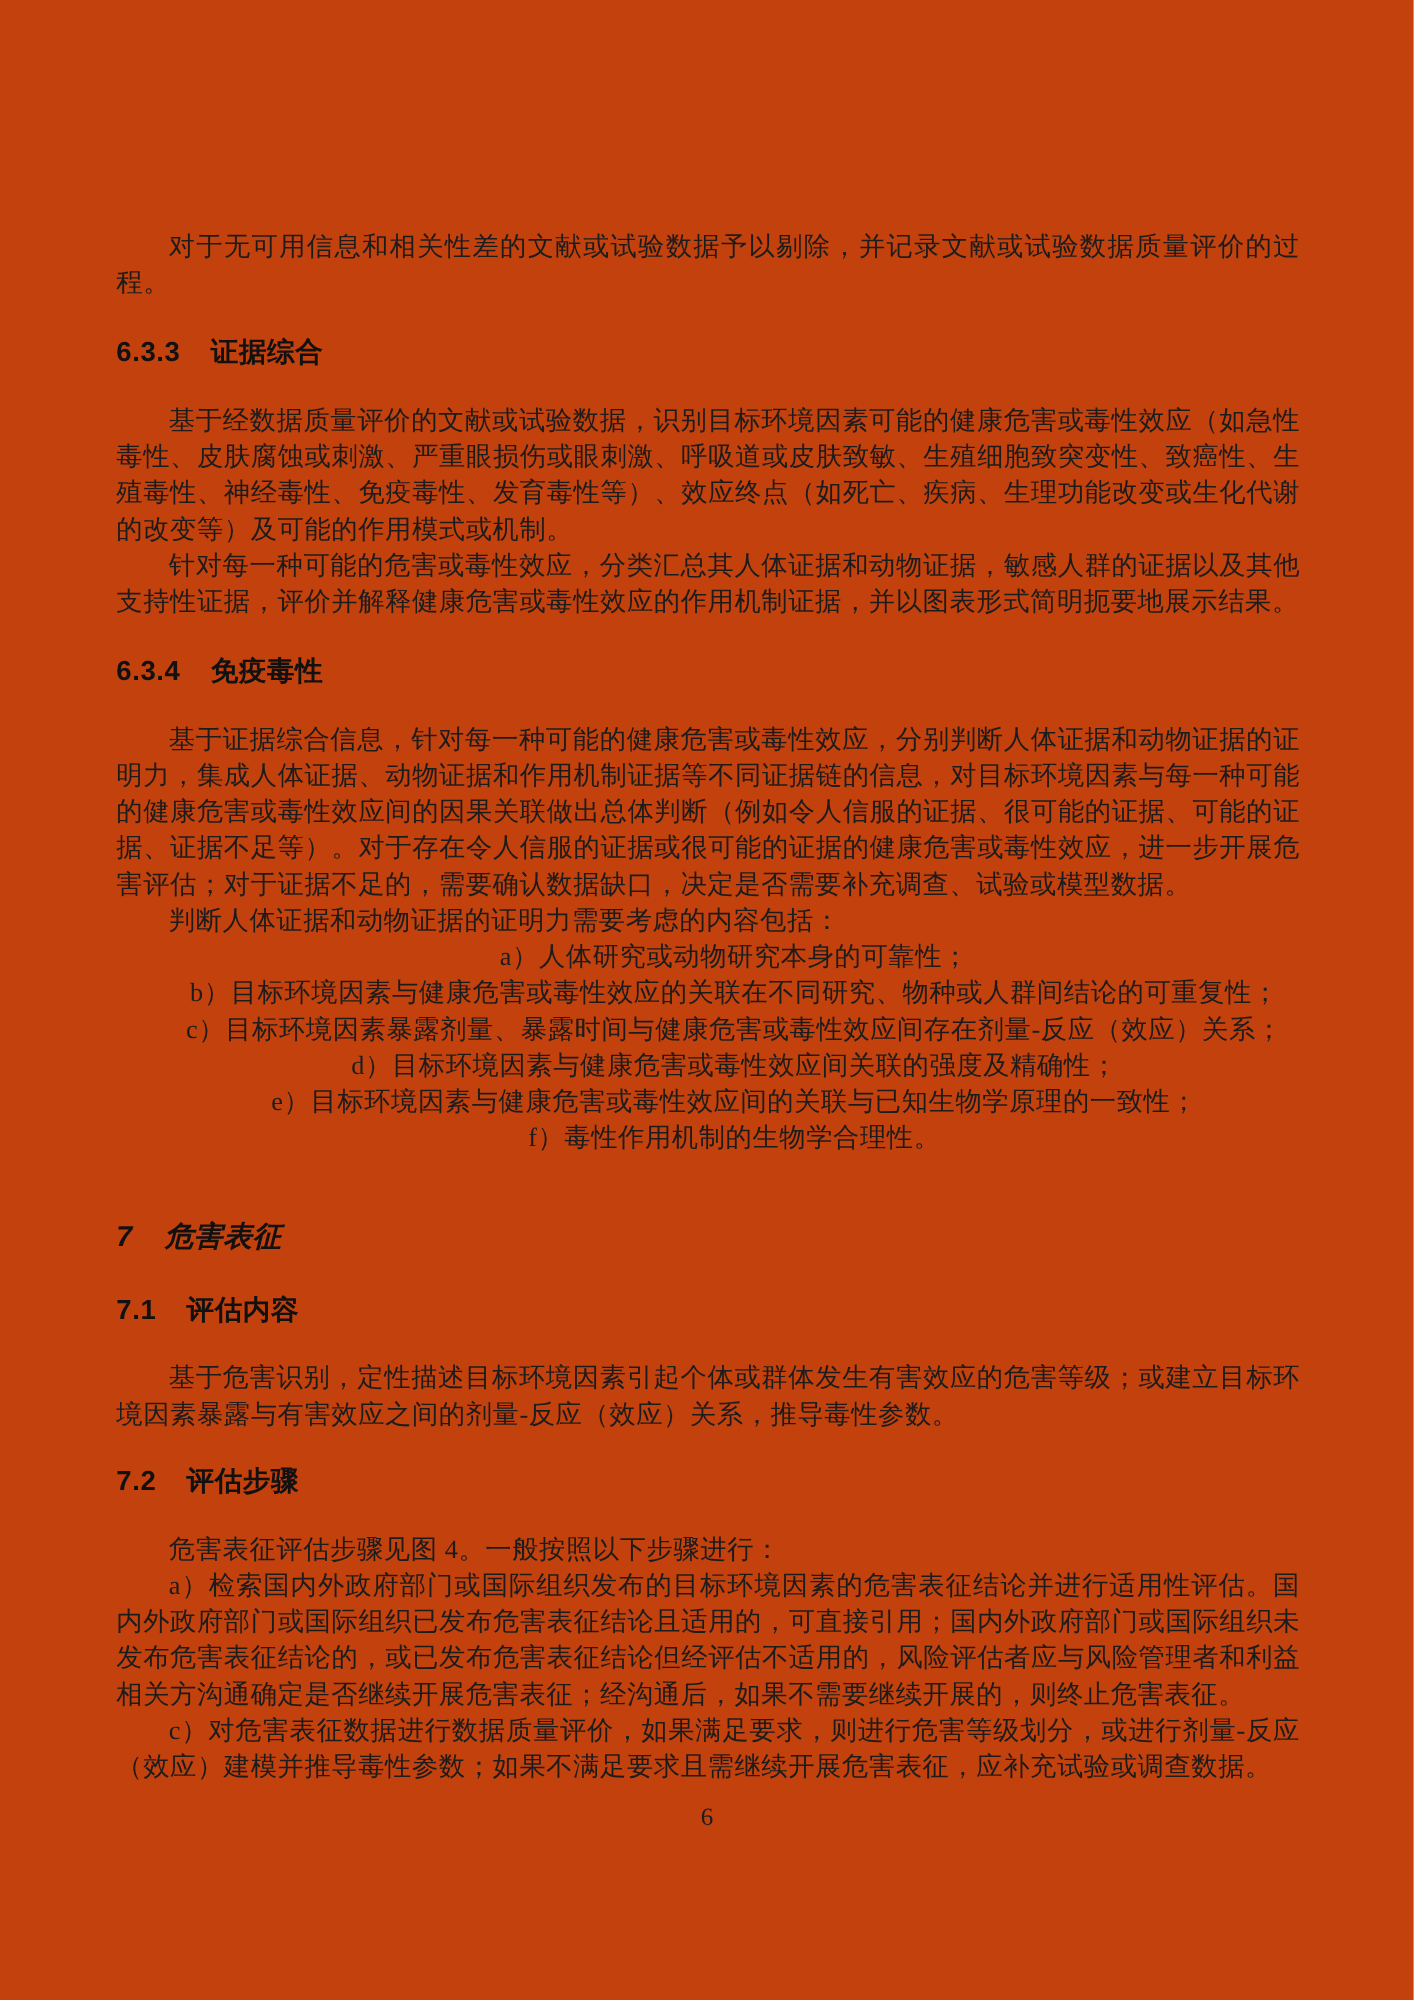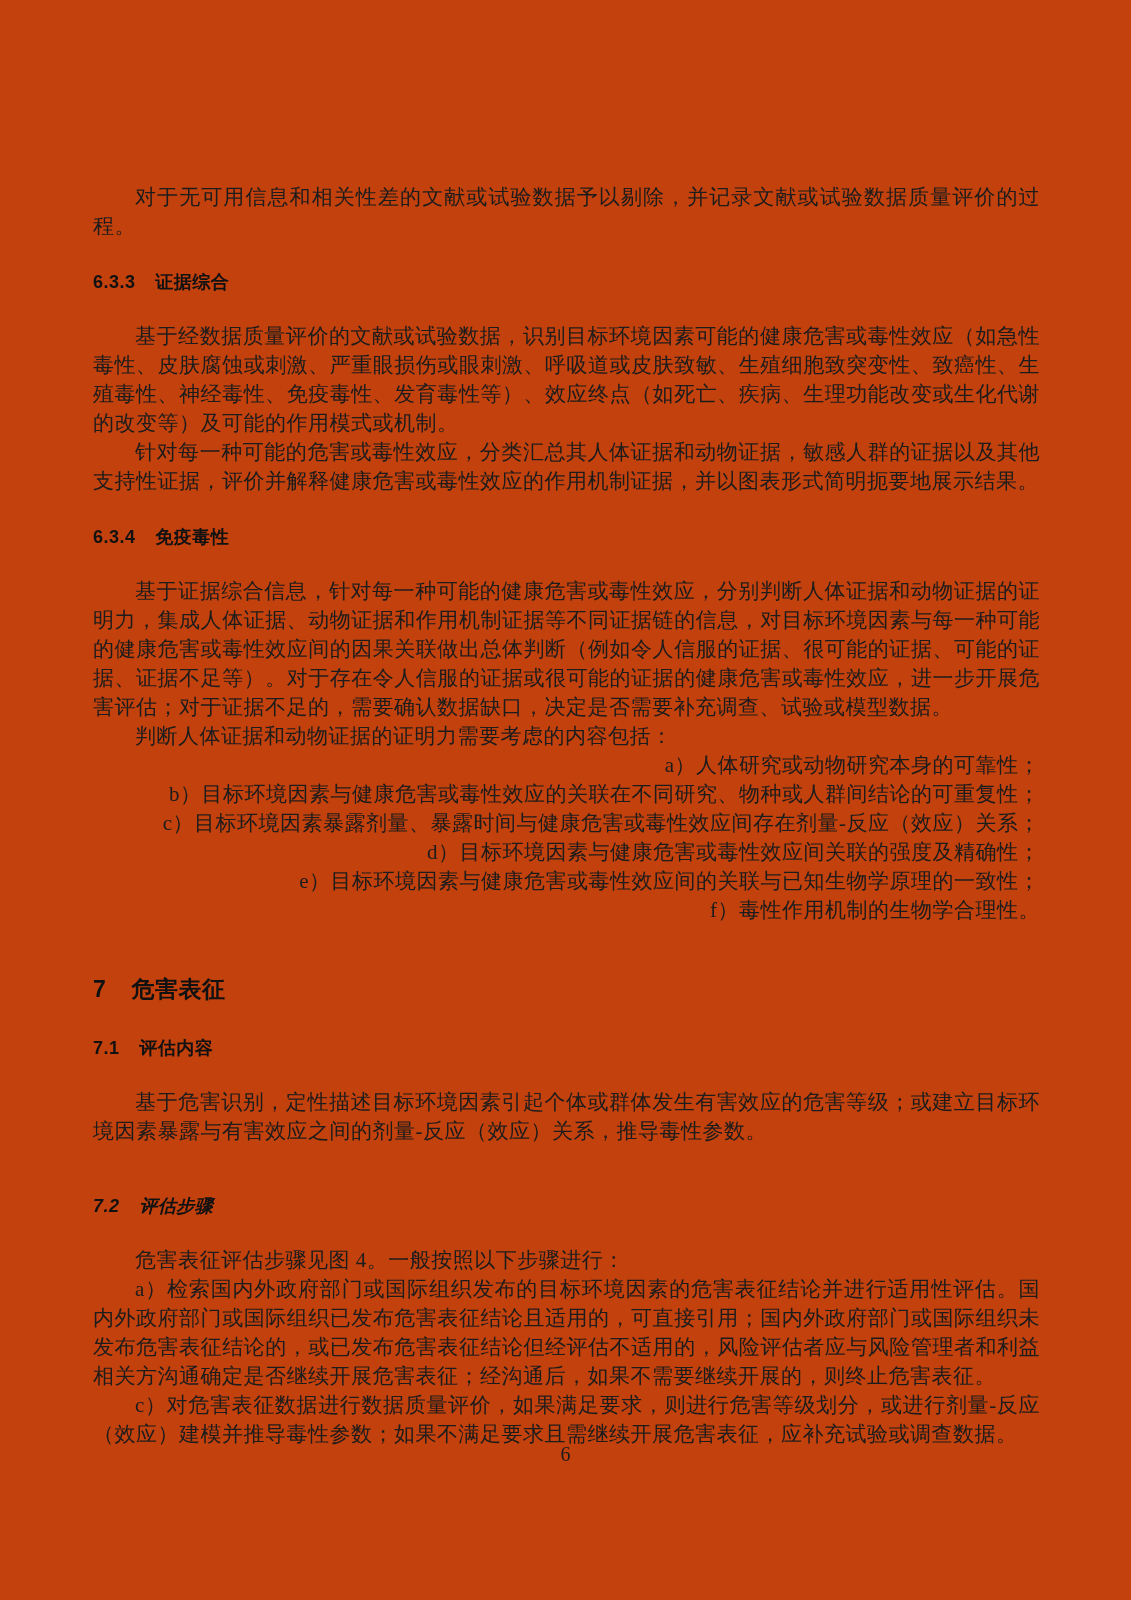--- a/index.html
+++ b/index.html
@@ -24,40 +24,41 @@
   }
   p.body {
     margin: 0;
     font-size: 21px;
     line-height: 29px;
     text-align: justify;
     text-indent: 2em;
     letter-spacing: 0.5px;
   }
   .list p.body {
-    text-align: right;
+    text-align: center;
   }
   .heading {
     font-family: "Liberation Sans", "DejaVu Sans", sans-serif;
     font-weight: bold;
     color: #111;
     letter-spacing: 0.5px;
   }
   .h-sub {            
-    font-size: 18px;
+    font-size: 22px;
     line-height: 28px;
     margin: 27px 0 26px 0;
   }
   .h-chapter {        
     font-size: 23px;
     line-height: 30px;
     margin: 49px 0 0 0;
+    font-style: italic;
   }
   .h-71 { margin-top: 30px; }
-  .h-72 { margin-top: 46px; font-style: italic; }
+  .h-72 { margin-top: 25px; }
   .heading .num { margin-right: 1.1em; }
   .footer-pageno {
     position: absolute;
     left: 0;
     top: 1443px;
     width: 100%;
     text-align: center;
     font-size: 20px;
     color: #1c1c1c;
   }

